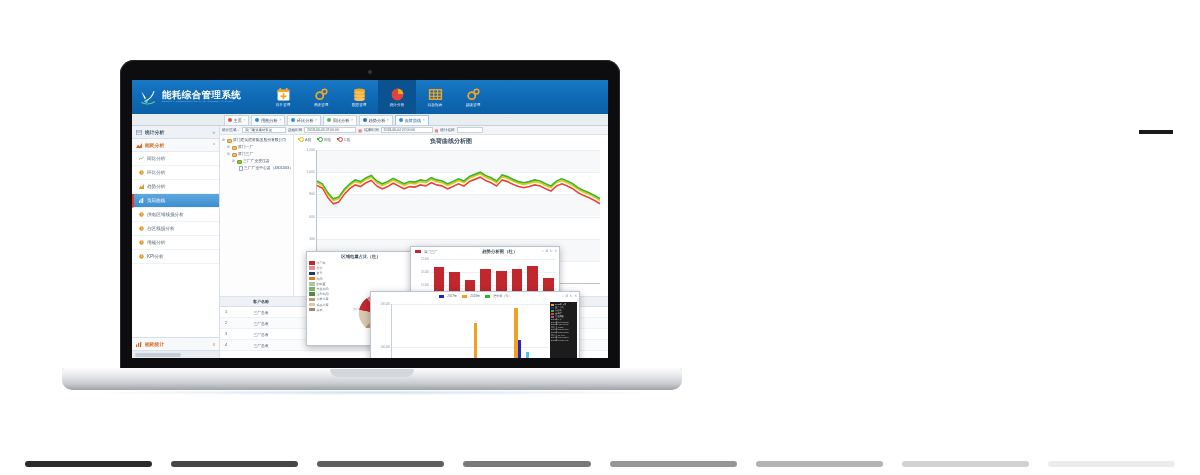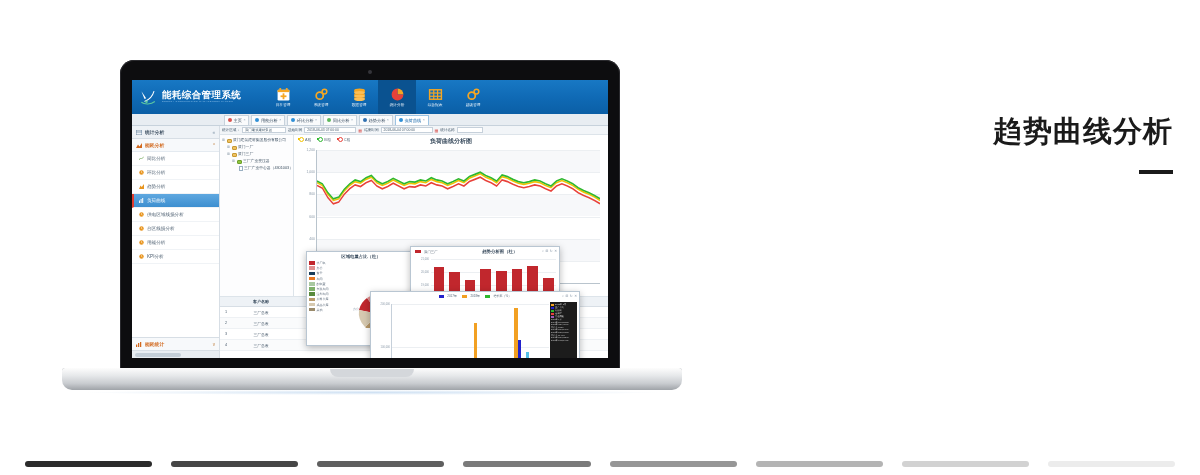--- a/index.html
+++ b/index.html
@@ -694,21 +694,20 @@
 
       </div>
     </div>
     <div class="base-edge"></div>
     <div class="base"></div>
     <div class="notch"></div>
     <div class="foot-shadow"></div>
   </div>
 
   <div class="right">
-    <div class="r-title">趋势曲线分析</div>
     <div class="r-rule"></div>
   </div>
 
   <div class="botbars" id="botbar-host">
       <div class="botbar" style="background:#2b2b2b"></div>
       <div class="botbar" style="background:#464646"></div>
       <div class="botbar" style="background:#5f5f5f"></div>
       <div class="botbar" style="background:#7a7a7a"></div>
       <div class="botbar" style="background:#969696"></div>
       <div class="botbar" style="background:#b4b4b4"></div>

